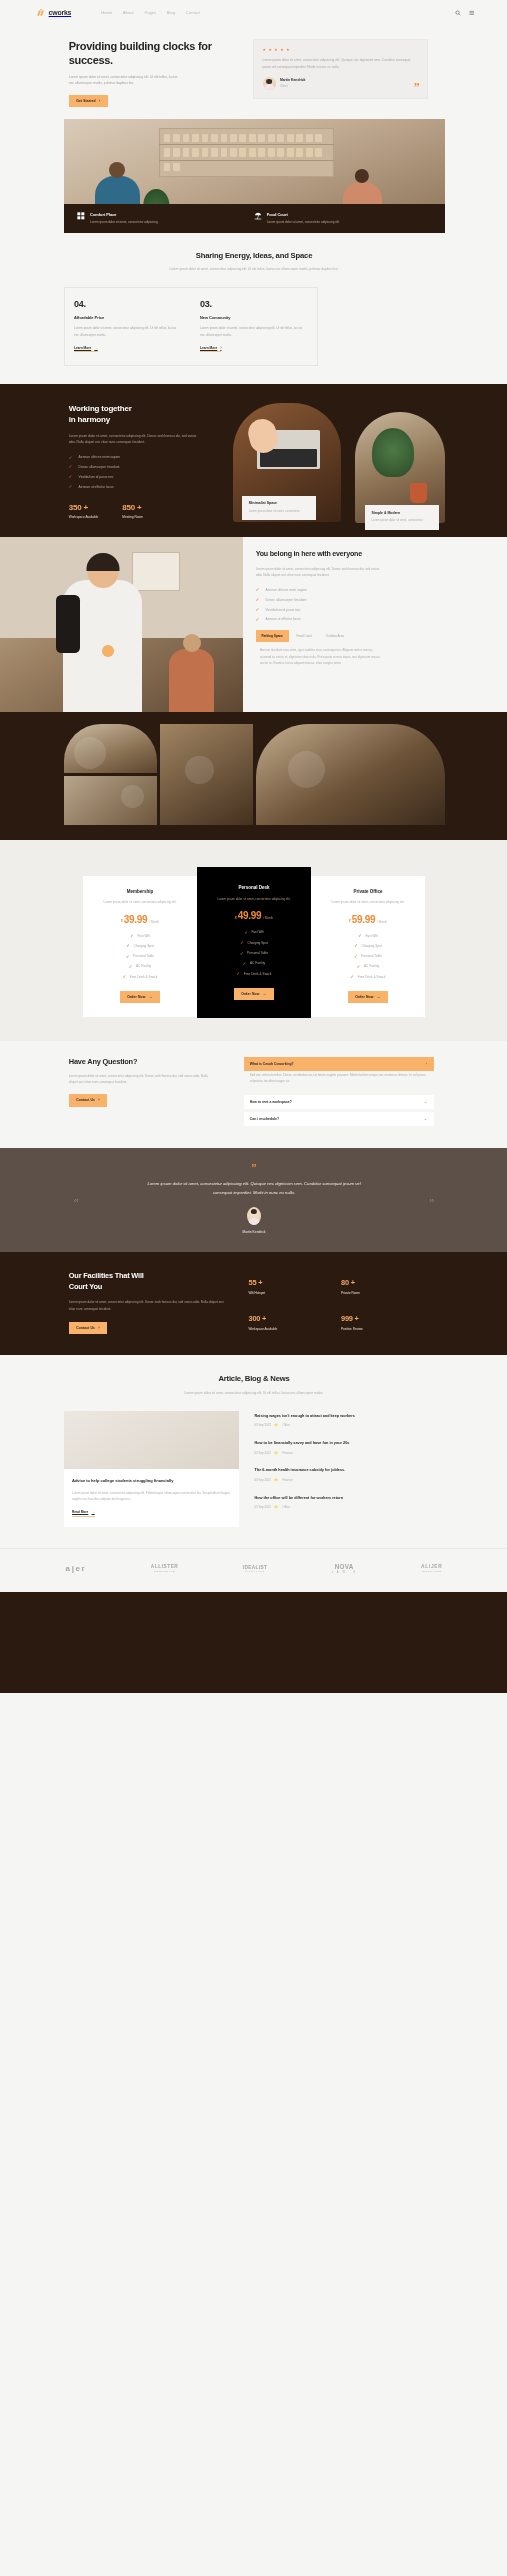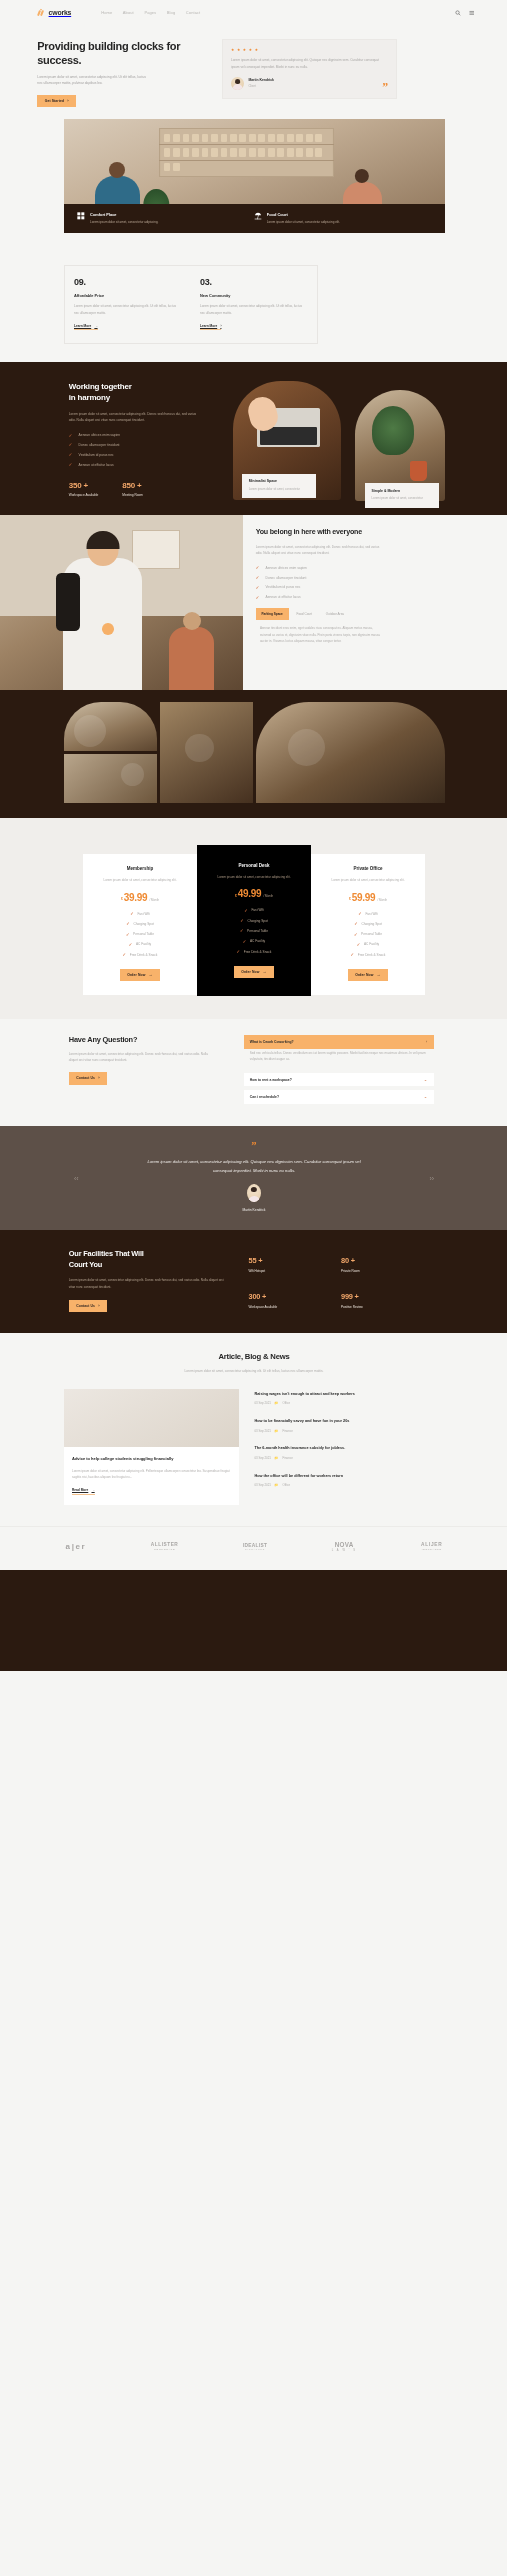--- a/index.html
+++ b/index.html
@@ -28,21 +28,21 @@
   .logo-mark i:nth-child(2){ height: 6.3px; left: 4.2px; top: 1.1px;}
   .logo-mark i:nth-child(3){ height: 1.3px; left: 2.6px; top: -0.5px; }
   .logo-text { font-size: 6.9px; font-weight: 700; letter-spacing: -0.2px; color: #2b2b2b;}
   nav.main-nav { display: flex; gap: 10.6px; margin-left: 30px; }
   nav.main-nav a { font-size: 4px; color: #b9b7b4; text-decoration: none; letter-spacing: 0.1px;}
   .header-right { margin-left: auto; display: flex; align-items: center; gap: 7.4px; margin-right: 12.7px;}
   .ico { width: 5.8px; height: 5.8px; display:block; }
   .ico svg { width: 100%; height: 100%; display:block; }
 
   
-  .hero { padding: 13.8px 0 11.6px; display: flex; margin-left: 32px; }
+  .hero { padding: 13.8px 0 11.6px; display: flex; }
   .hero-left { width: 180px; padding-left: 5.3px; }
   h1.hero-title {
     font-size: 11px; line-height: 1.28; font-weight: 700;
     letter-spacing: -0.3px; color: #262626;
   }
   .hero-sub { font-size: 3.3px; color: #a3a1a0; line-height: 1.9; margin-top: 6.3px; width: 114px;}
   .btn {
     display: inline-flex; align-items:center; gap: 3.2px;
     background: #f8b26a; color: #2b2220; border: none;
     font-size: 3.4px; font-weight: 700; padding: 4.2px 7.4px;
@@ -424,23 +424,27 @@
             <span class="fb-desc" style="display:block">Lorem ipsum dolor sit amet, consectetur adipiscing elit.</span>
           </span>
         </div>
       </div>
     </div>
   </div>
 </section>
 
 <section class="sec">
   <div class="container">
+    <div class="sec-head">
+      <h2 class="sec-title">Sharing Energy, Ideas, and Space</h2>
+      <p class="sec-sub">Lorem ipsum dolor sit amet, consectetur adipiscing elit. Ut elit tellus, luctus nec ullamcorper mattis, pulvinar dapibus leo.</p>
+    </div>
     <div class="cards3">
       <div class="card3">
-        <div class="c3-num">09.</div>
+        <div class="c3-num">04.</div>
         <div class="c3-title">Affordable Price</div>
         <div class="c3-desc">Lorem ipsum dolor sit amet, consectetur adipiscing elit. Ut elit tellus, luctus nec ullamcorper mattis.</div>
         <a class="link-more" href="#">
           <span>Learn More</span>
           <span>→</span>
         </a>
       </div>
       <div class="card3">
         <div class="c3-num">03.</div>
         <div class="c3-title">New Community</div>

